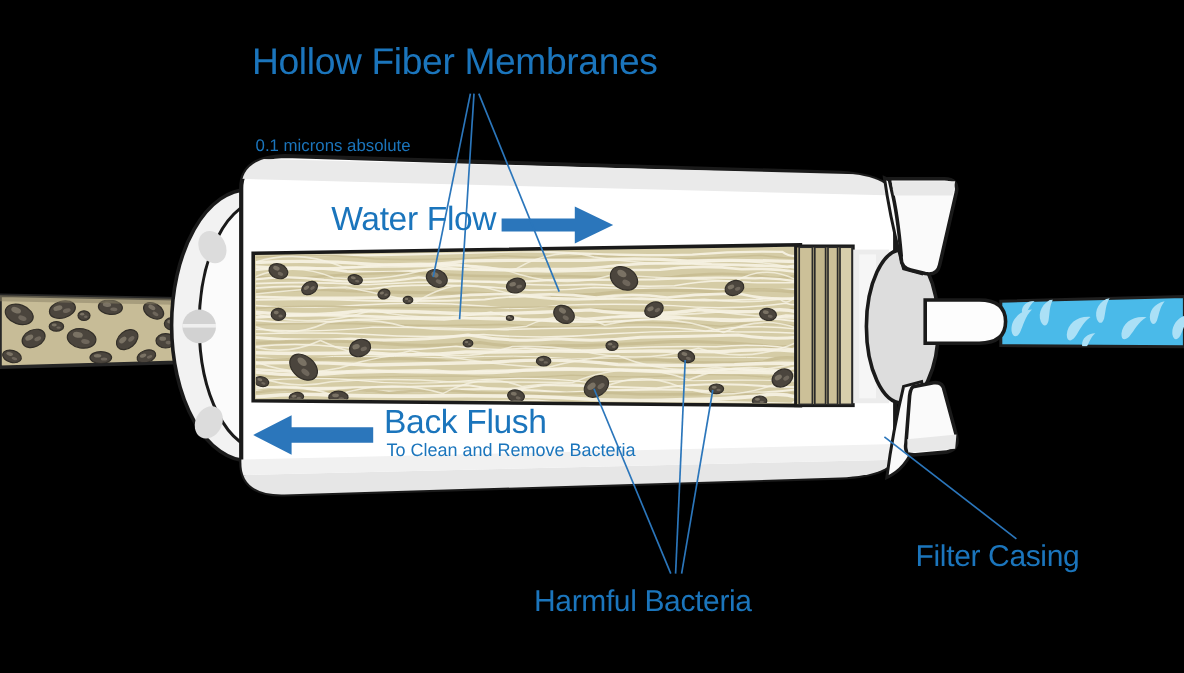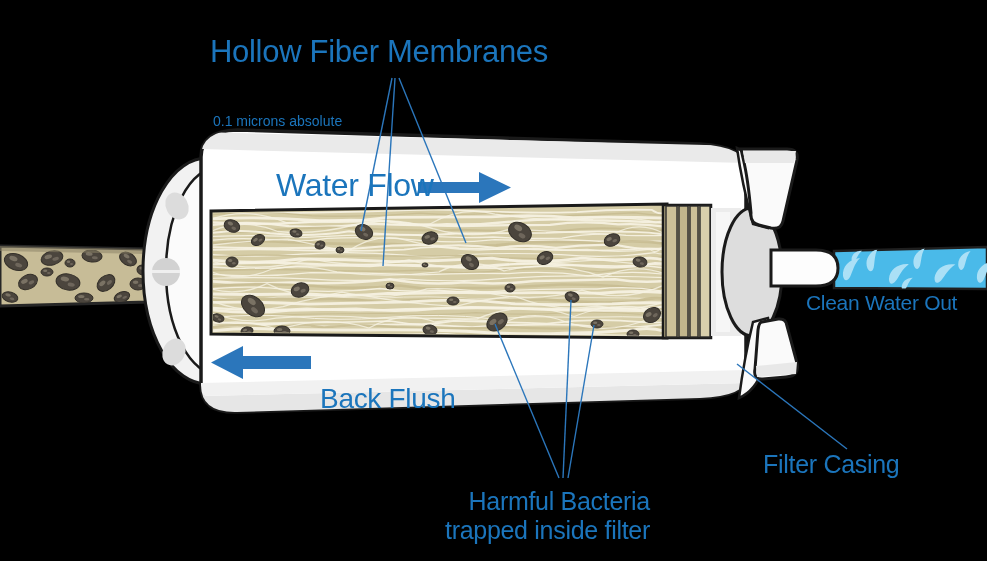--- a/index.html
+++ b/index.html
@@ -4,22 +4,22 @@
 <style>
   html,body{margin:0;padding:0;background:#fff;}
   .canvas{
     position:relative;width:987px;height:561px;overflow:hidden;background:#000000;
     font-family:"Liberation Sans",sans-serif;
   }
   .canvas svg{position:absolute;left:0;top:0;}
   .lbl{position:absolute;color:#1b75bc;white-space:nowrap;letter-spacing:-0.3px;}
   .lbl-title{left:210px;top:36px;font-size:31px;line-height:1.05;}
   .lbl-title-sub{left:213px;top:69px;font-size:14px;letter-spacing:0;margin-top:44px;}
-  .lbl-waterflow{left:276px;top:167px;font-size:32px;}
-  .lbl-backflush{left:320px;top:336px;font-size:28px;margin-top:47px;}
+  .lbl-waterflow{left:276px;top:167px;font-size:28px;}
+  .lbl-backflush{left:320px;top:336px;font-size:28px;}
   .lbl-backflush-sub{left:322px;top:367px;font-size:15px;letter-spacing:0;}
   .lbl-dirty{left:8px;top:210px;font-size:21px;}
   .lbl-clean{left:806px;top:291px;font-size:21px;}
   .lbl-harmful{left:445px;top:487px;font-size:25px;line-height:29px;text-align:right;}
   .lbl-casing{left:763px;top:450px;font-size:25px;}
 </style>
 </head>
 <body>
 
 <div class="canvas">
@@ -379,19 +379,18 @@
       <line x1="571" y1="300" x2="563" y2="478"></line>
       <line x1="594" y1="325" x2="568" y2="478"></line>
       <line x1="737" y1="364" x2="847" y2="449"></line>
     </g>
   </svg>
 
   <div class="lbl lbl-title">Hollow Fiber Membranes</div>
   <div class="lbl lbl-title-sub">0.1 microns absolute</div>
   <div class="lbl lbl-waterflow">Water Flow</div>
   <div class="lbl lbl-backflush">Back Flush</div>
-  <div class="lbl lbl-clean">Clean Water Out</div>
+  <div class="lbl lbl-backflush-sub">To Clean and Remove Bacteria</div>
   <div class="lbl lbl-harmful">
     <div>Harmful Bacteria</div>
-    <div>trapped inside filter</div>
   </div>
   <div class="lbl lbl-casing">Filter Casing</div>
 </div>
 
 </body></html>

